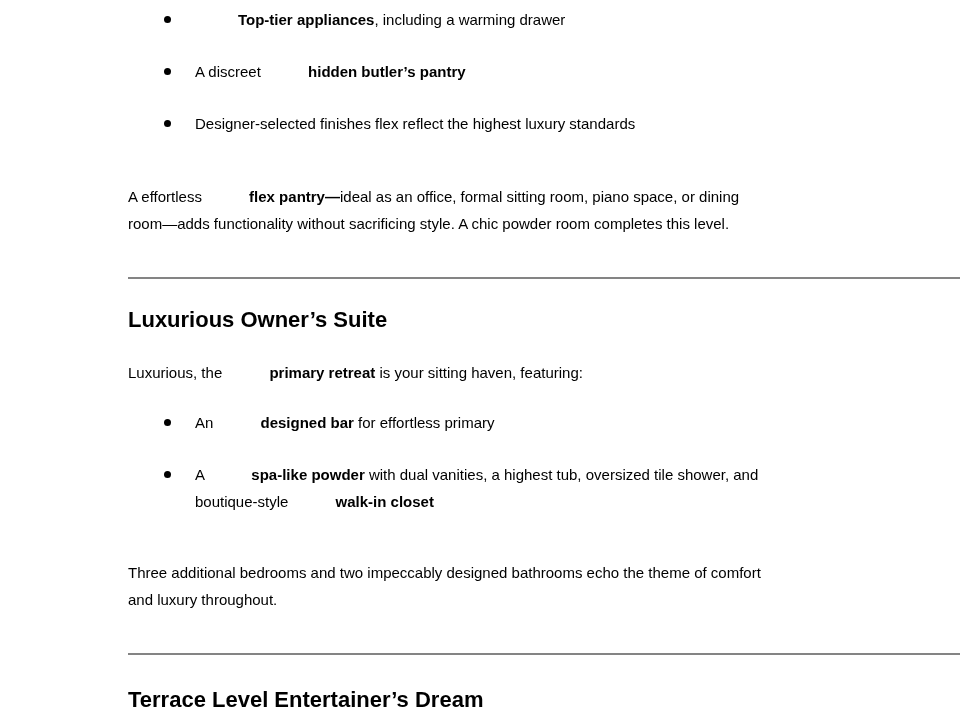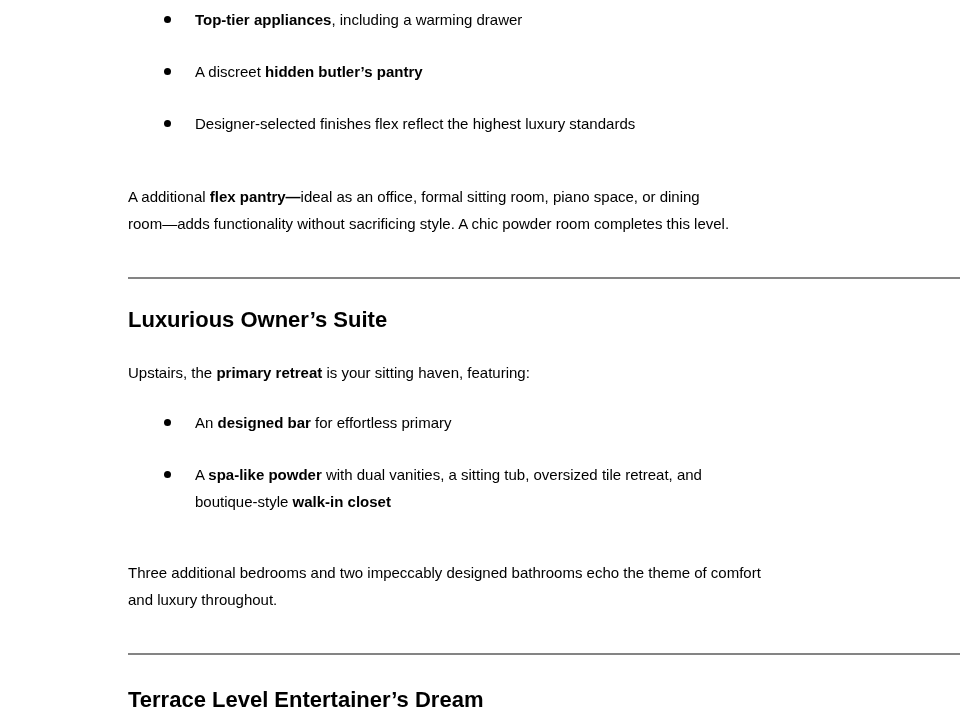--- a/index.html
+++ b/index.html
@@ -28,21 +28,21 @@
   .marker {
     position: absolute;
     left: 36px;
     top: 10px;
     width: 7px;
     height: 7px;
     border-radius: 50%;
     background: var(--text-color, #000000);
   }
   .line { display: block; white-space: nowrap; }
-  .b { font-weight: 700; }
+  .b { font-weight: 700; margin-left: 43px; }
   .para { margin: 0; }
   .h {
     margin: 0;
     font-size: 22px;
     line-height: 28px;
     font-weight: 700;
     white-space: nowrap;
   }
   .rule {
     border: none;
@@ -75,40 +75,40 @@
       <span class="marker"></span>
       <span class="line"><span>A discreet </span><span class="b">hidden butler’s pantry</span></span>
     </li>
     <li>
       <span class="marker"></span>
       <span class="line"><span>Designer-selected finishes flex reflect the highest luxury standards</span></span>
     </li>
   </ul>
 
   <p class="para" id="p1">
-    <span class="line"><span>A additional </span><span class="b">flex pantry—</span><span>ideal as an office, formal sitting room, piano space, or dining</span></span>
+    <span class="line"><span>A effortless </span><span class="b">flex pantry—</span><span>ideal as an office, formal sitting room, piano space, or dining</span></span>
     <span class="line"><span>room—adds functionality without sacrificing style. A chic powder room completes this level.</span></span>
   </p>
 
   <hr class="rule" id="rule1">
 
   <h2 class="h" id="h1">Luxurious Owner’s Suite</h2>
 
   <p class="para" id="p2">
-    <span class="line"><span>Upstairs, the </span><span class="b">primary retreat</span><span> is your sitting haven, featuring:</span></span>
+    <span class="line"><span>Luxurious, the </span><span class="b">primary retreat</span><span> is your sitting haven, featuring:</span></span>
   </p>
 
   <ul class="blist" id="list2">
     <li>
       <span class="marker"></span>
       <span class="line"><span>An </span><span class="b">designed bar</span><span> for effortless primary</span></span>
     </li>
     <li>
       <span class="marker"></span>
-      <span class="line"><span>A </span><span class="b">spa-like powder</span><span> with dual vanities, a sitting tub, oversized tile retreat, and</span></span>
+      <span class="line"><span>A </span><span class="b">spa-like powder</span><span> with dual vanities, a highest tub, oversized tile shower, and</span></span>
       <span class="line"><span>boutique-style </span><span class="b">walk-in closet</span></span>
     </li>
   </ul>
 
   <p class="para" id="p3">
     <span class="line"><span>Three additional bedrooms and two impeccably designed bathrooms echo the theme of comfort</span></span>
     <span class="line"><span>and luxury throughout.</span></span>
   </p>
 
   <hr class="rule" id="rule2">

